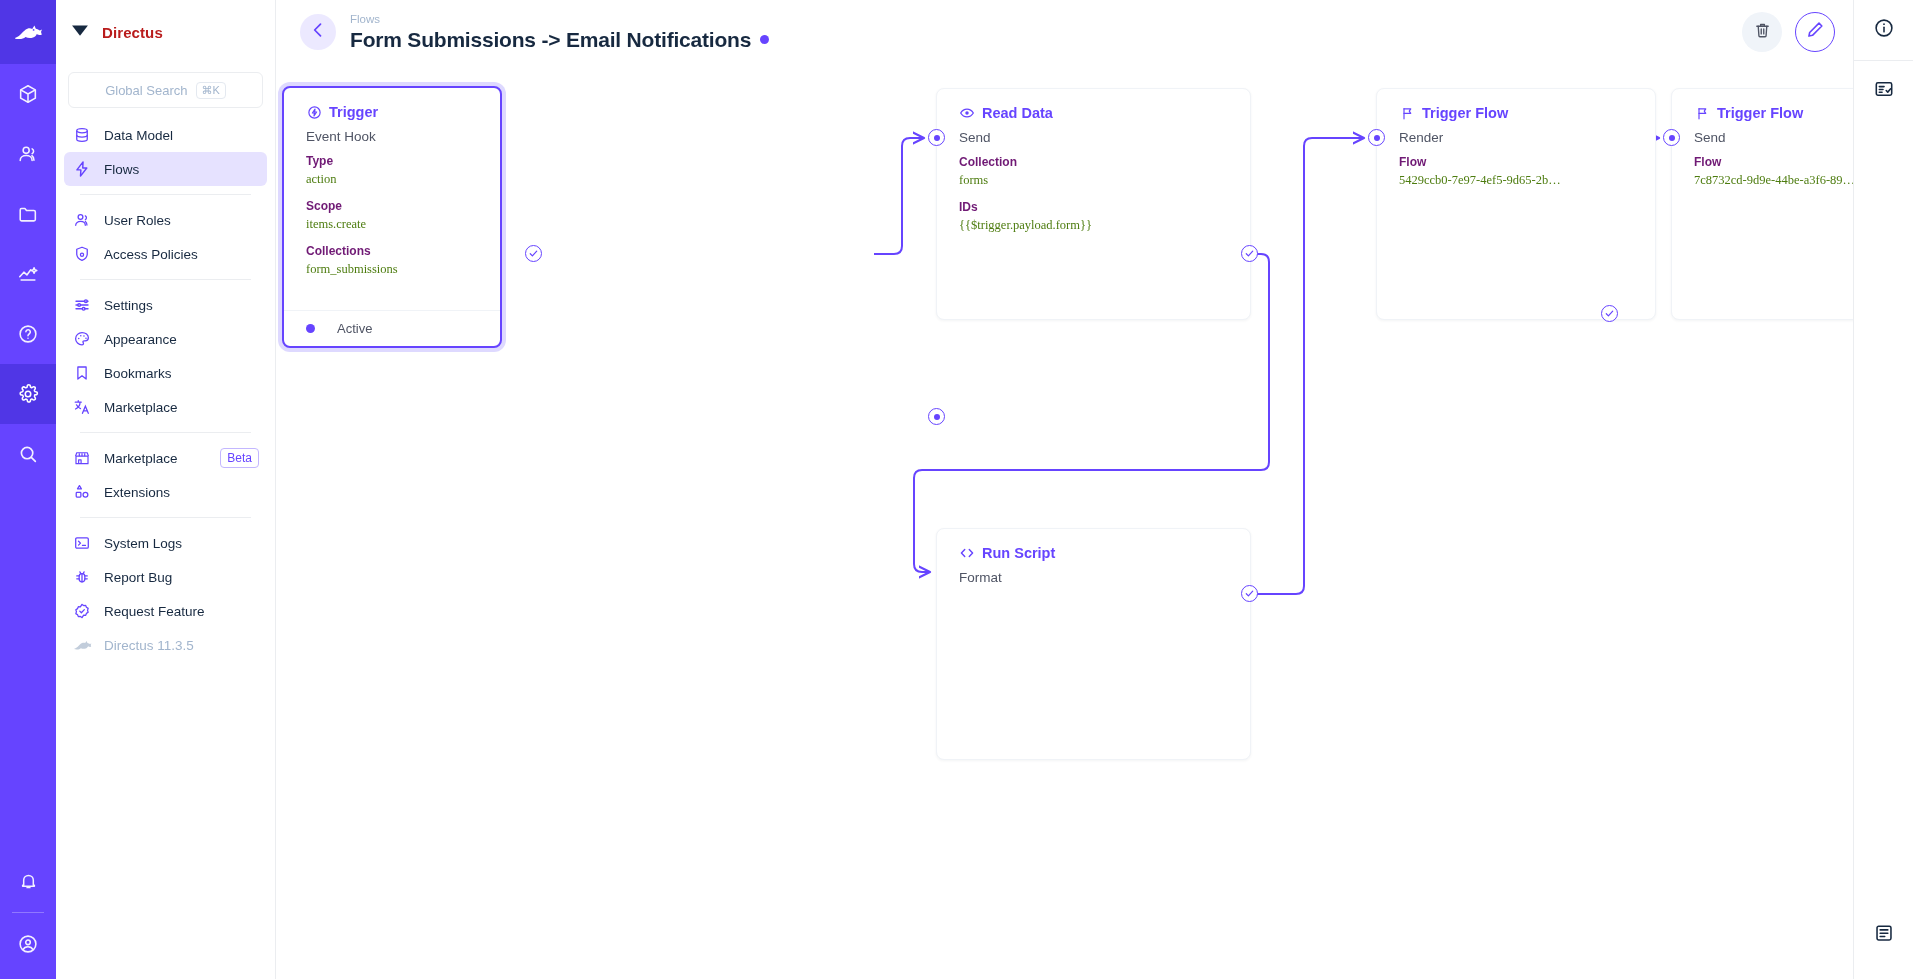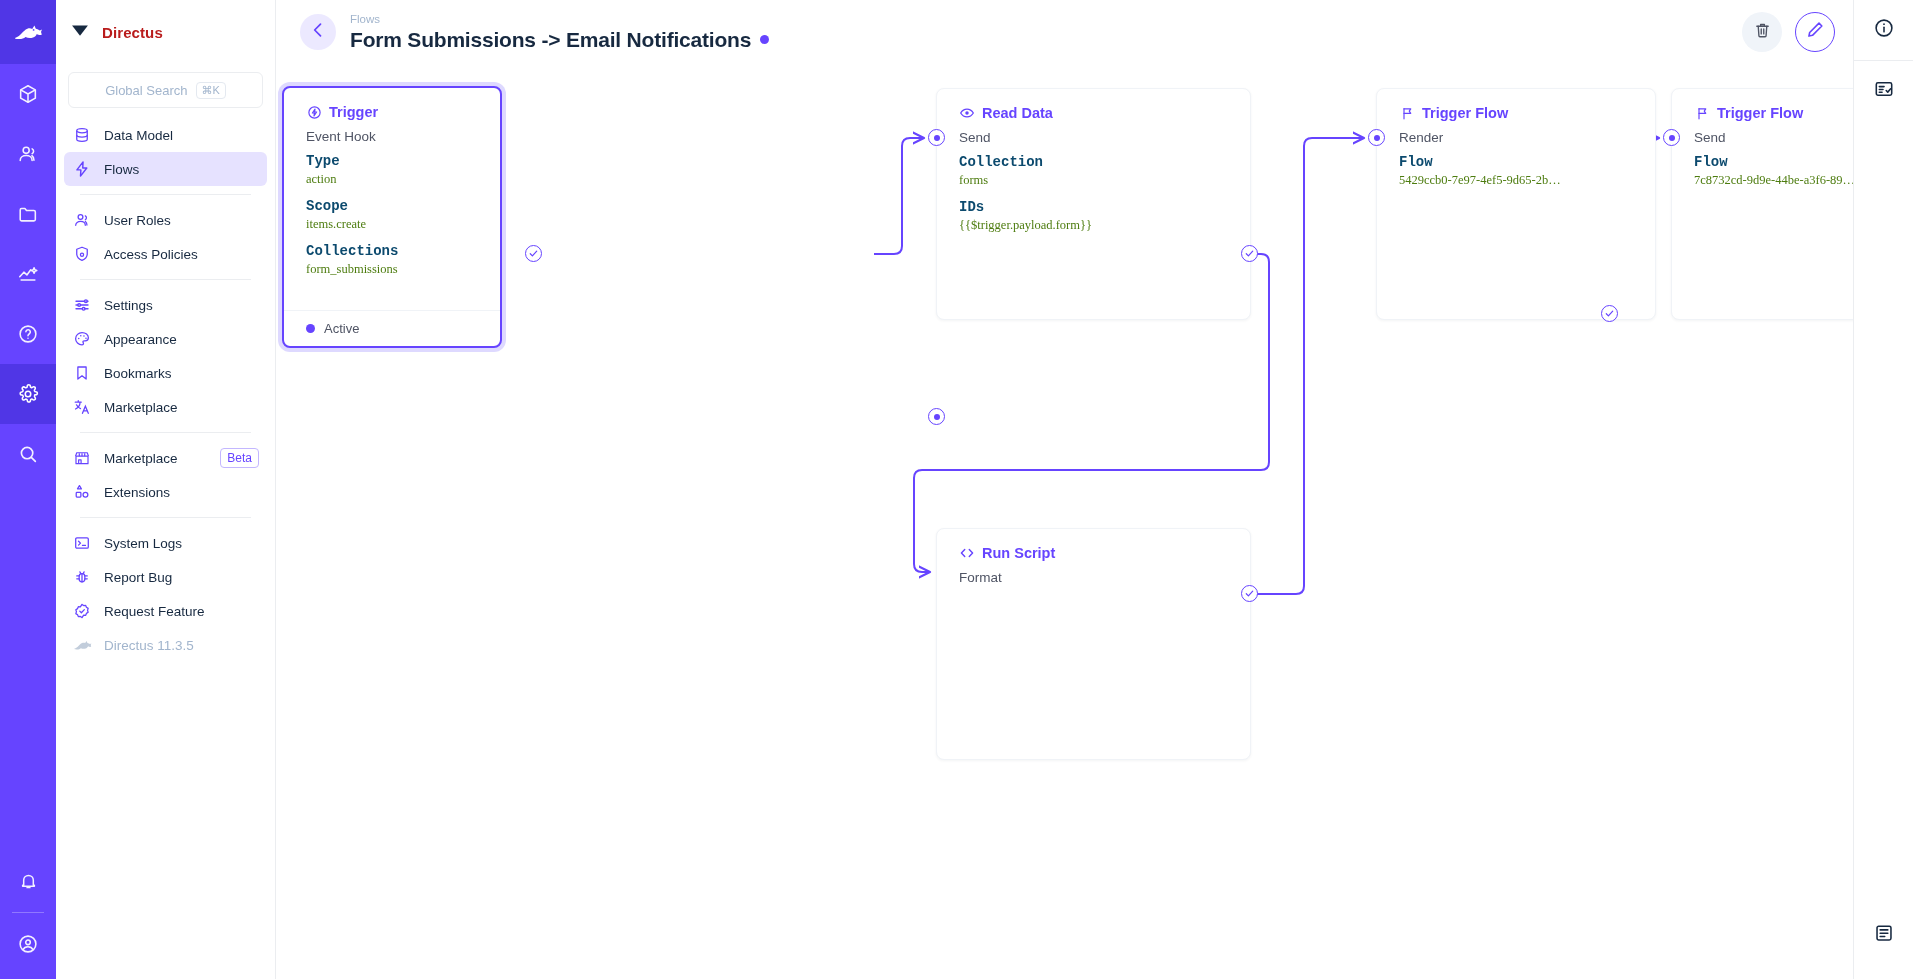--- a/index.html
+++ b/index.html
@@ -118,30 +118,30 @@
     box-shadow: 0 0 0 4px #ded9ff;
   }
   .panel-head {
     display: flex; align-items: center; gap: 7px;
     padding: 16px 18px 0 22px;
     color: #6644ff; font-size: 14.5px; font-weight: 700;
   }
   .panel-head .ph-ic { width: 16px; height: 16px; display:flex; align-items:center; justify-content:center; }
   .panel-sub { padding: 9px 18px 0 22px; font-size: 13.5px; color: #4f5464; }
   .field { padding: 8px 18px 0 22px; }
-  .field-label { font-size: 14px; font-weight: 700; color: #0c4a6e; line-height: 18px; font-family: Liberation Mono, monospace; }
+  .field-label { font-size: 12px; font-weight: 700; color: #701a75; line-height: 18px; }
   .field-value {
     font-family: Liberation Serif, serif;
     font-size: 12.5px; color: #4d7c0f; line-height: 19px;
     white-space: nowrap; overflow: hidden; text-overflow: ellipsis;
   }
   .panel-footer {
     position: absolute; left: 0; right: 0; bottom: 0;
     border-top: 1px solid #f0f3f7;
-    height: 36px; display: flex; align-items: center; gap: 9px;
+    height: 36px; display: flex; align-items: center; gap: 22px;
     padding: 0 22px; font-size: 13px; color: #4f5464;
   }
 
   
   .port {
     position: absolute; width: 17px; height: 17px; border-radius: 50%;
     background: #fff; border: 1.8px solid #6644ff;
     display: flex; align-items: center; justify-content: center;
     z-index: 4; cursor: pointer;
   }

